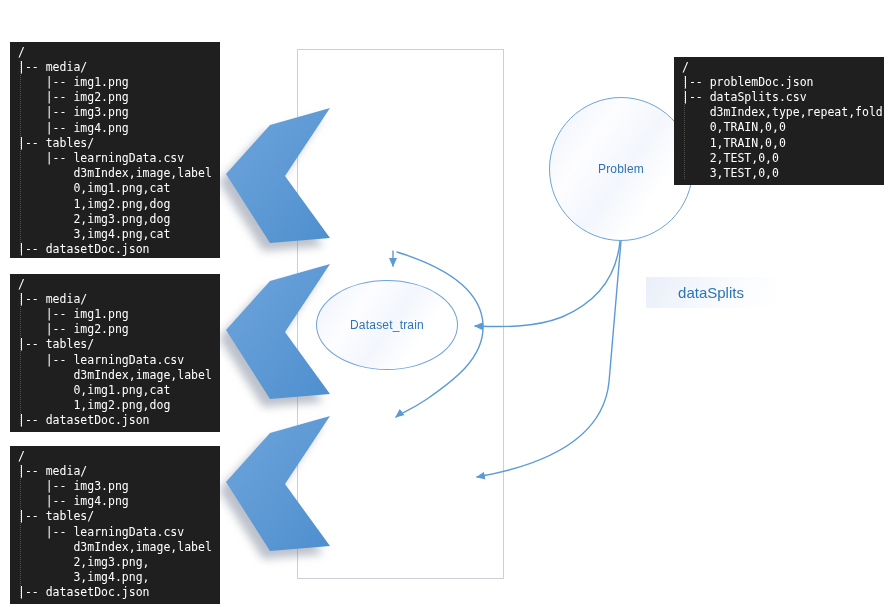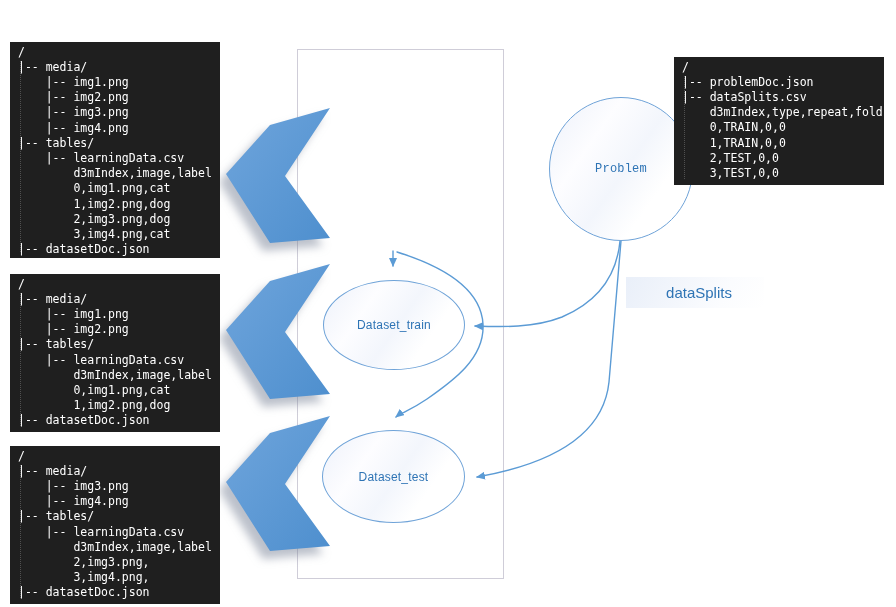--- a/index.html
+++ b/index.html
@@ -15,22 +15,22 @@
   .conn{fill:none;stroke:#5b9bd5;stroke-width:1.4;stroke-linecap:round;}
 
   
   .node{position:absolute;display:flex;align-items:center;justify-content:center;
         border:1px solid #6fa3d8;color:#2e74b5;font-size:12px;letter-spacing:.2px;
         background:linear-gradient(125deg,#edf1fa 0%,#fdfdff 30%,#f3f6fc 52%,#ffffff 72%);
         box-sizing:border-box;}
   .circle{border-radius:50%;}
   .ellipse{border-radius:50%;}
   .node-dataset{left:321px;top:108px;width:144px;height:144px;}
-  .node-problem{left:549px;top:97px;width:144px;height:144px;font-family:Liberation Mono, monospace;}
-  .node-train{left:323px;top:280px;width:142px;height:90px;}
+  .node-problem{left:549px;top:97px;width:144px;height:144px;}
+  .node-train{left:316px;top:280px;width:142px;height:90px;}
   .node-test{left:322px;top:430px;width:143px;height:93px;}
 
   
   .chevron{position:absolute;width:112px;height:140px;
            filter:drop-shadow(-7px 8px 4px rgba(120,130,150,.5));}
   .chev1{left:226px;top:106px;}
   .chev2{left:226px;top:262px;}
   .chev3{left:226px;top:414px;}
 
   
@@ -39,24 +39,24 @@
             font-size:11.5px;line-height:15.2px;white-space:pre;
             padding:3px 4px 4px 8px;box-sizing:border-box;}
   .terminal::before{content:"";position:absolute;left:10px;top:19px;bottom:6px;
             border-left:1px dotted rgba(255,255,255,.22);}
   .box-dataset{left:10px;top:30px;width:210px;height:216px;}
   .box-train{left:10px;top:262px;width:210px;height:158px;}
   .box-test{left:10px;top:434px;width:210px;height:158px;}
   .box-problem{left:674px;top:45px;width:210px;height:128px;}
 
   
-  .edge-label{position:absolute;left:626px;top:277px;width:130px;height:31px;
+  .edge-label{position:absolute;left:646px;top:277px;width:130px;height:31px;
               display:flex;align-items:center;justify-content:center;
               color:#2e74b5;font-size:15px;
-              background:linear-gradient(120deg,#e9eff9 0%,#fbfcfe 70%,#ffffff 100%);padding-left:8px;}
+              background:linear-gradient(120deg,#e9eff9 0%,#fbfcfe 70%,#ffffff 100%);}
 </style>
 </head>
 <body>
 
 <div class="stage">
 
   <div class="frame"></div>
 
   <svg class="connectors" viewBox="0 0 896 607" xmlns="http://www.w3.org/2000/svg">
     <defs>
@@ -72,23 +72,20 @@
     <path class="conn" d="M 397 252 C 445 267 481 290 483 324 C 485 358 453 381 427 399 C 411 410 401 413 396 417" marker-end="url(#arrow)"></path>
     <path class="conn" d="M 620 241 C 617 272 602 300 562 317 C 534 328 502 327 475 326" marker-end="url(#arrow)"></path>
     <path class="conn" d="M 621 241 C 616 300 612 345 609 382 C 604 430 562 462 477 477" marker-end="url(#arrow)"></path>
   </svg>
 
   <div class="node circle node-problem">
     <span>Problem</span>
   </div>
   <div class="node ellipse node-train">
     <span>Dataset_train</span>
-  </div>
-  <div class="node ellipse node-test">
-    <span>Dataset_test</span>
   </div>
 
   <svg class="chevron chev1" viewBox="0 0 112 140">
     <polygon points="44,19 104,2 59,70 104,132 44,137 0,68" fill="url(#chevGrad)"></polygon>
   </svg>
   <svg class="chevron chev2" viewBox="0 0 112 140">
     <polygon points="44,19 104,2 59,70 104,132 44,137 0,68" fill="url(#chevGrad)"></polygon>
   </svg>
   <svg class="chevron chev3" viewBox="0 0 112 140">
     <polygon points="44,19 104,2 59,70 104,132 44,137 0,68" fill="url(#chevGrad)"></polygon>

